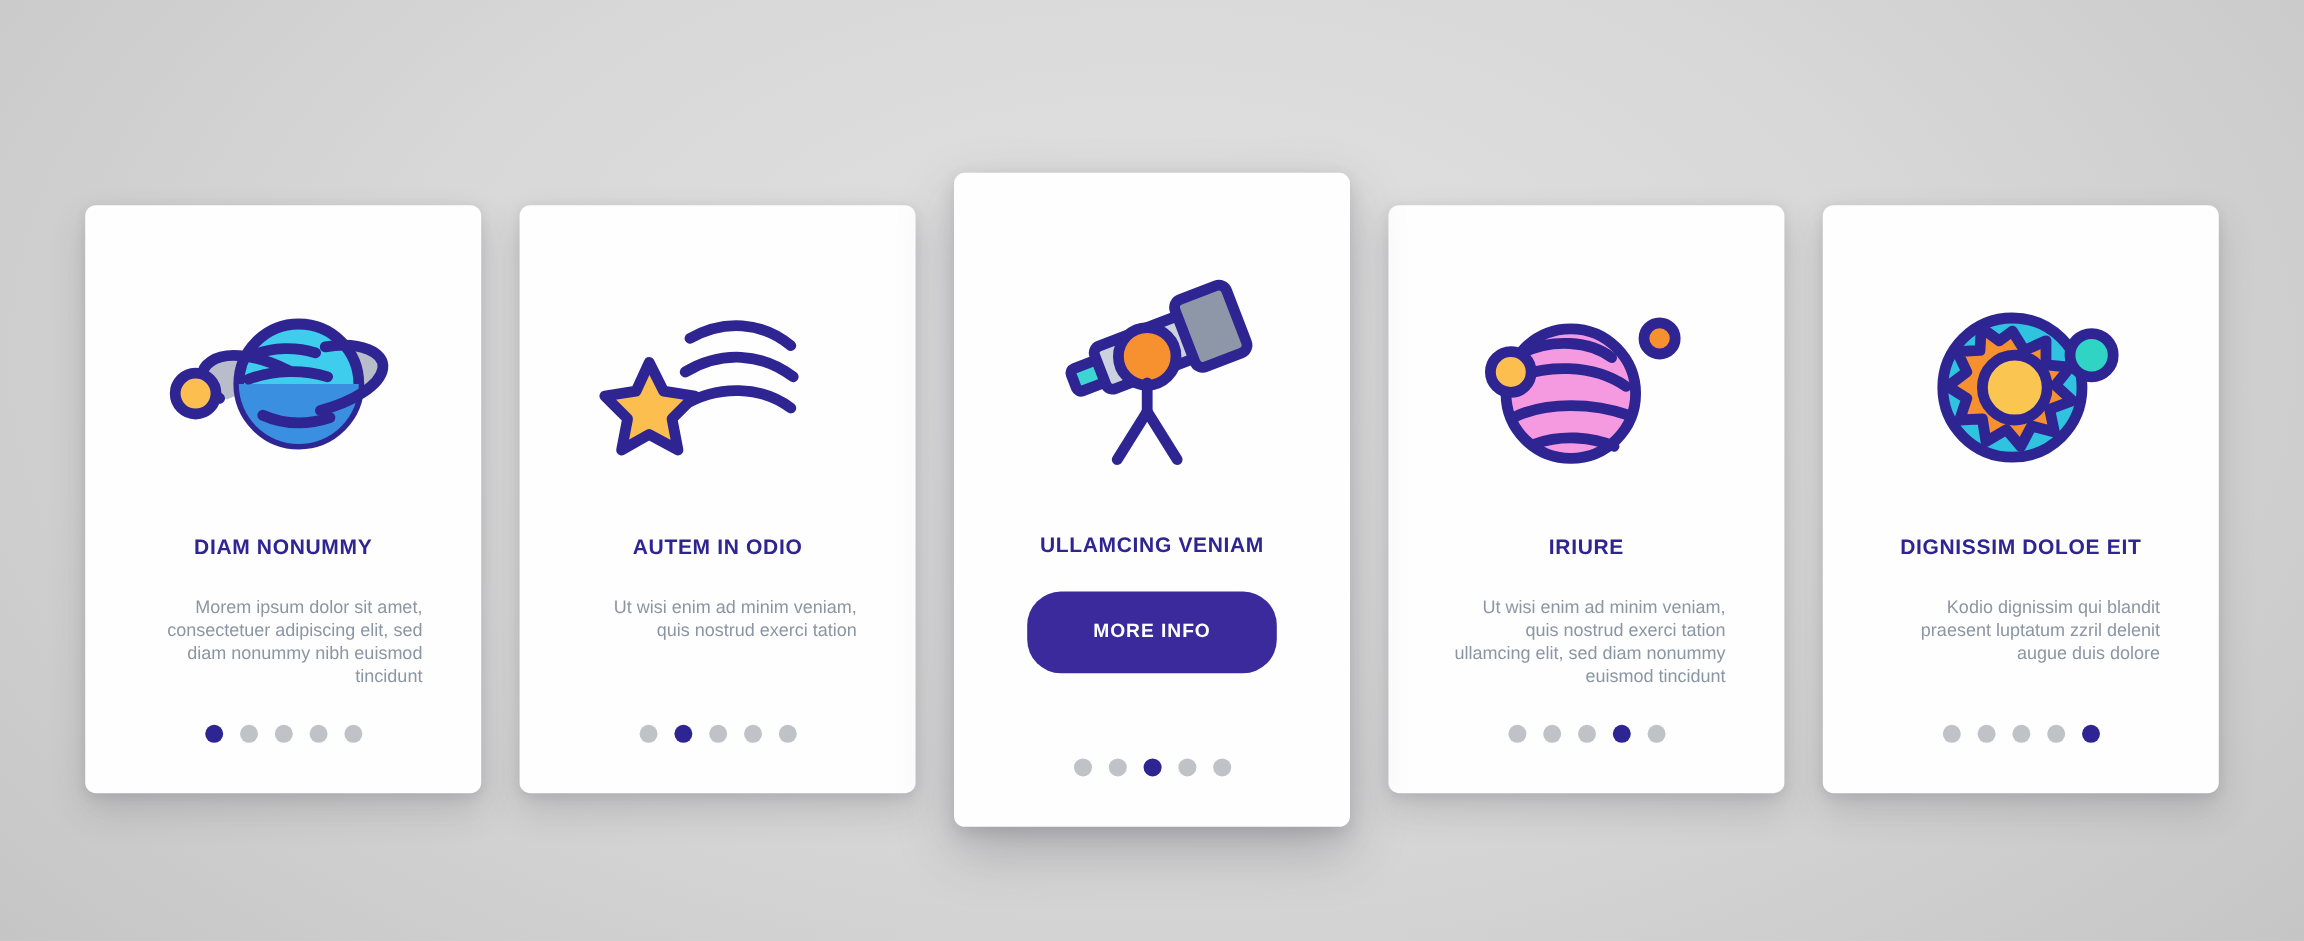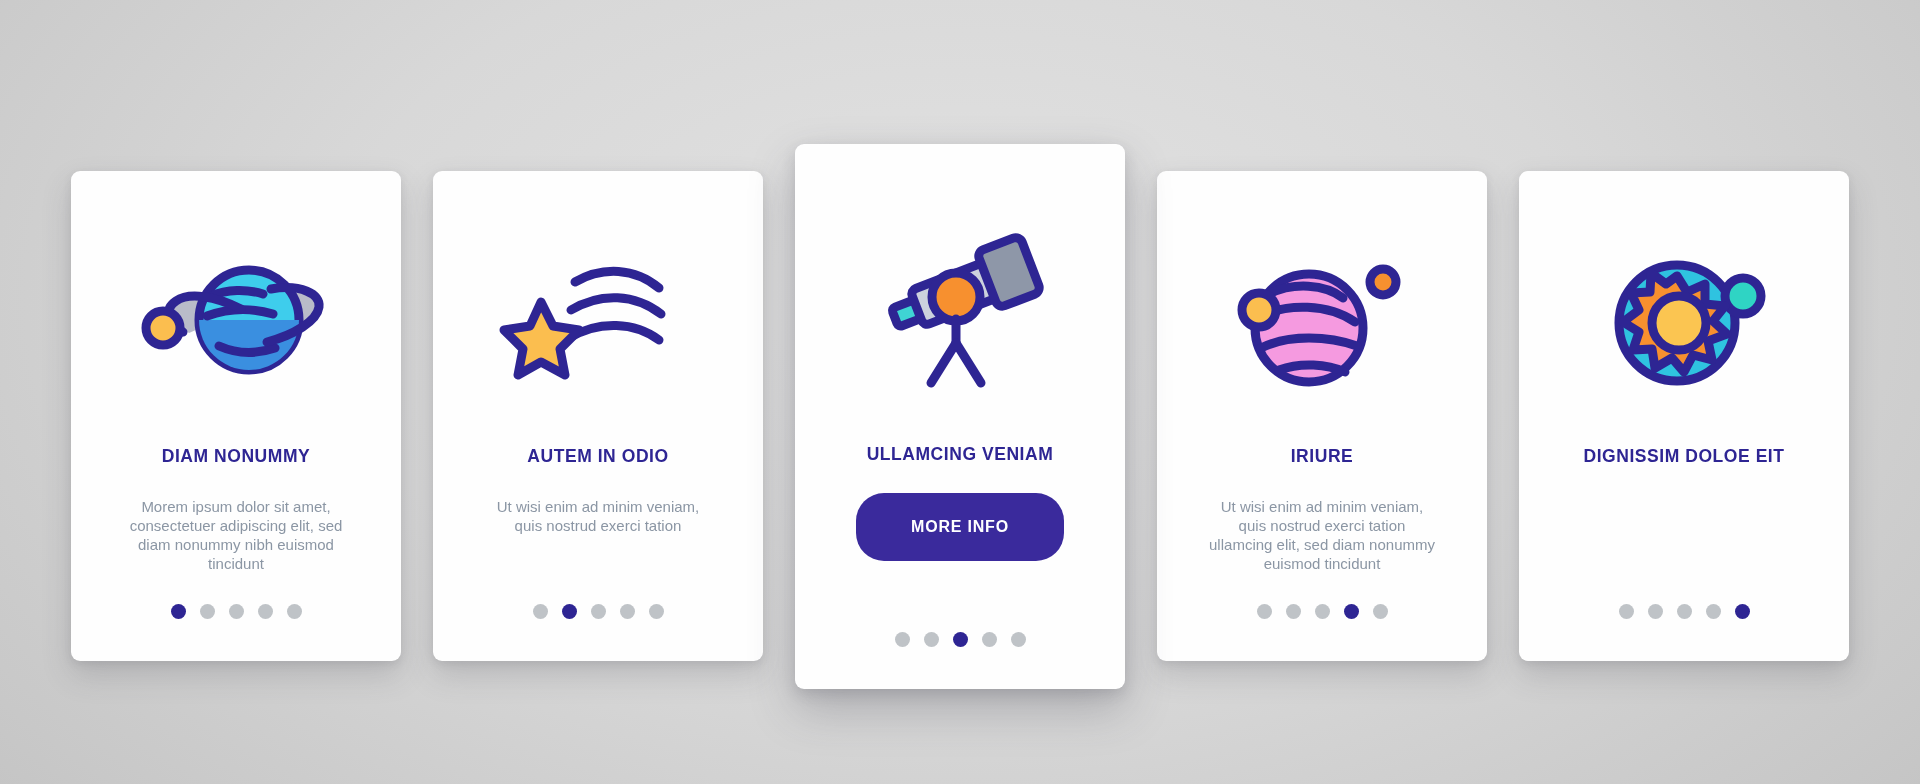--- a/index.html
+++ b/index.html
@@ -50,21 +50,21 @@
     line-height:1.2;
     white-space:nowrap;
   }
   .card.normal .title{margin-top:16px;}
   .card.featured .title{margin-top:6px;}
 
   .desc{
     color:#8b96a4;
     font-size:15px;
     line-height:1.27;
-    text-align:center;
+    text-align:right;
     margin:0;
     max-width:232px;
   }
   .card.normal .desc{margin-top:30px;}
   .card.featured .desc{margin-top:31px;max-width:215px;}
 
   .cta{
     margin-top:28px;
     background:#3a2a9c;
     color:#ffffff;
@@ -203,20 +203,21 @@
     <div class="card normal">
       <div class="icon-wrap">
         <svg width="210" height="150" viewBox="0 0 210 150">
           <circle cx="98" cy="75" r="58" fill="#2fc3e0" stroke="#2e2593" stroke-width="9"></circle>
           <circle cx="164" cy="48" r="18" fill="#2fd4c4" stroke="#2e2593" stroke-width="9"></circle>
           <path d="M98 28 L108 44 L126 36 L126 56 L146 58 L134 73 L148 86 L129 93 L133 112 L114 107 L105 124 L93 110 L76 120 L73 101 L54 102 L60 84 L44 74 L60 62 L52 45 L71 44 L72 25 L87 36 Z" fill="#f7902f" stroke="#2e2593" stroke-width="9" stroke-linejoin="round"></path>
           <circle cx="100" cy="75" r="27" fill="#fbc551" stroke="#2e2593" stroke-width="9"></circle>
         </svg>
       </div>
       <h3 class="title">DIGNISSIM DOLOE EIT</h3>
+      <p class="desc">Kodio dignissim qui blandit praesent luptatum zzril delenit augue duis dolore</p>
       <div class="dots">
         <span class="dot"></span>
         <span class="dot"></span>
         <span class="dot"></span>
         <span class="dot"></span>
         <span class="dot active"></span>
       </div>
     </div>
 
   </div>

